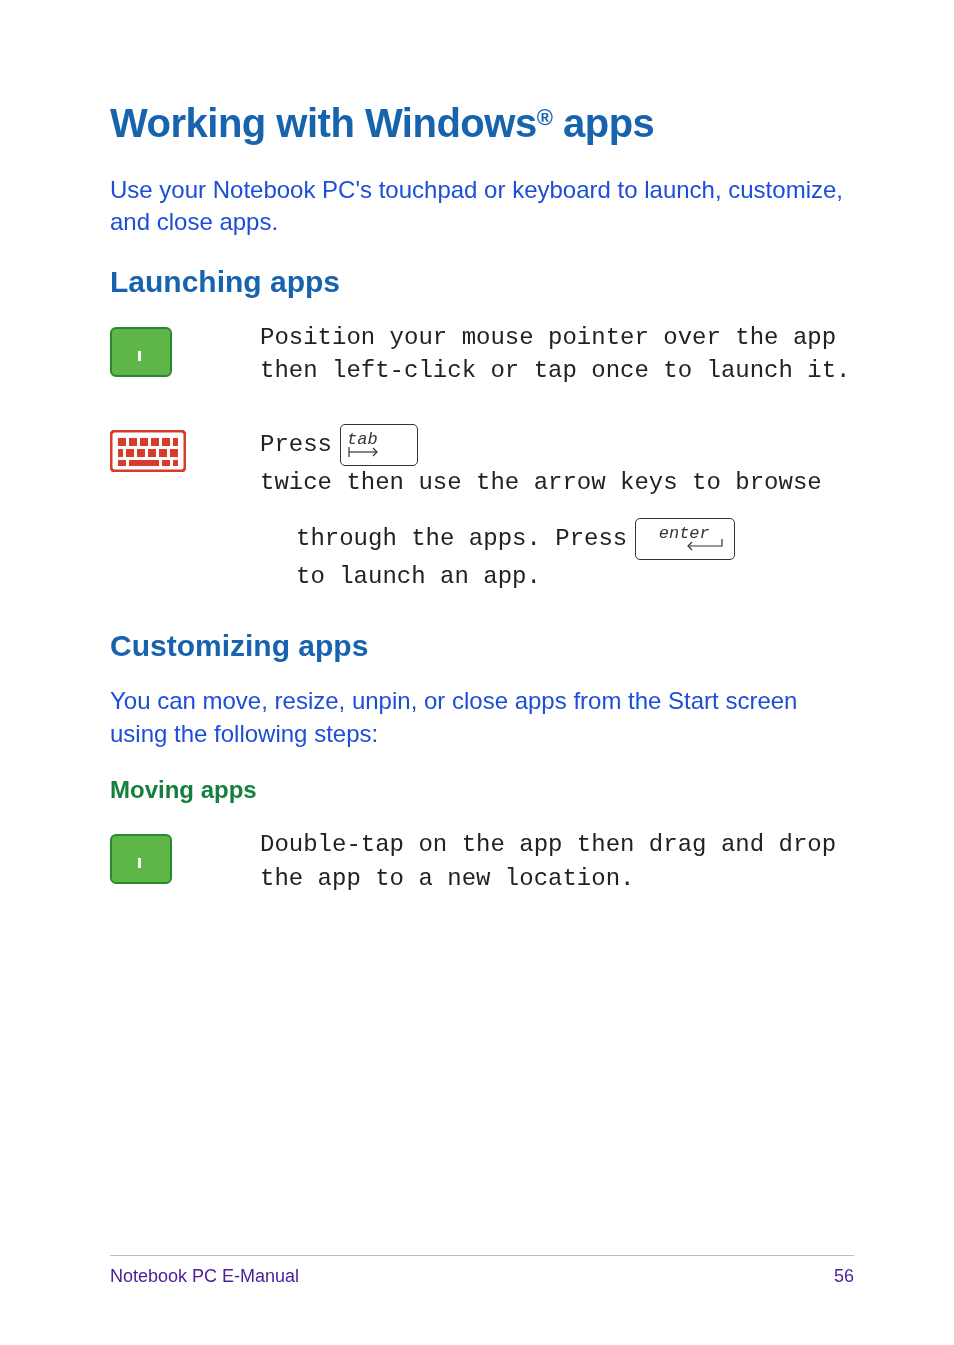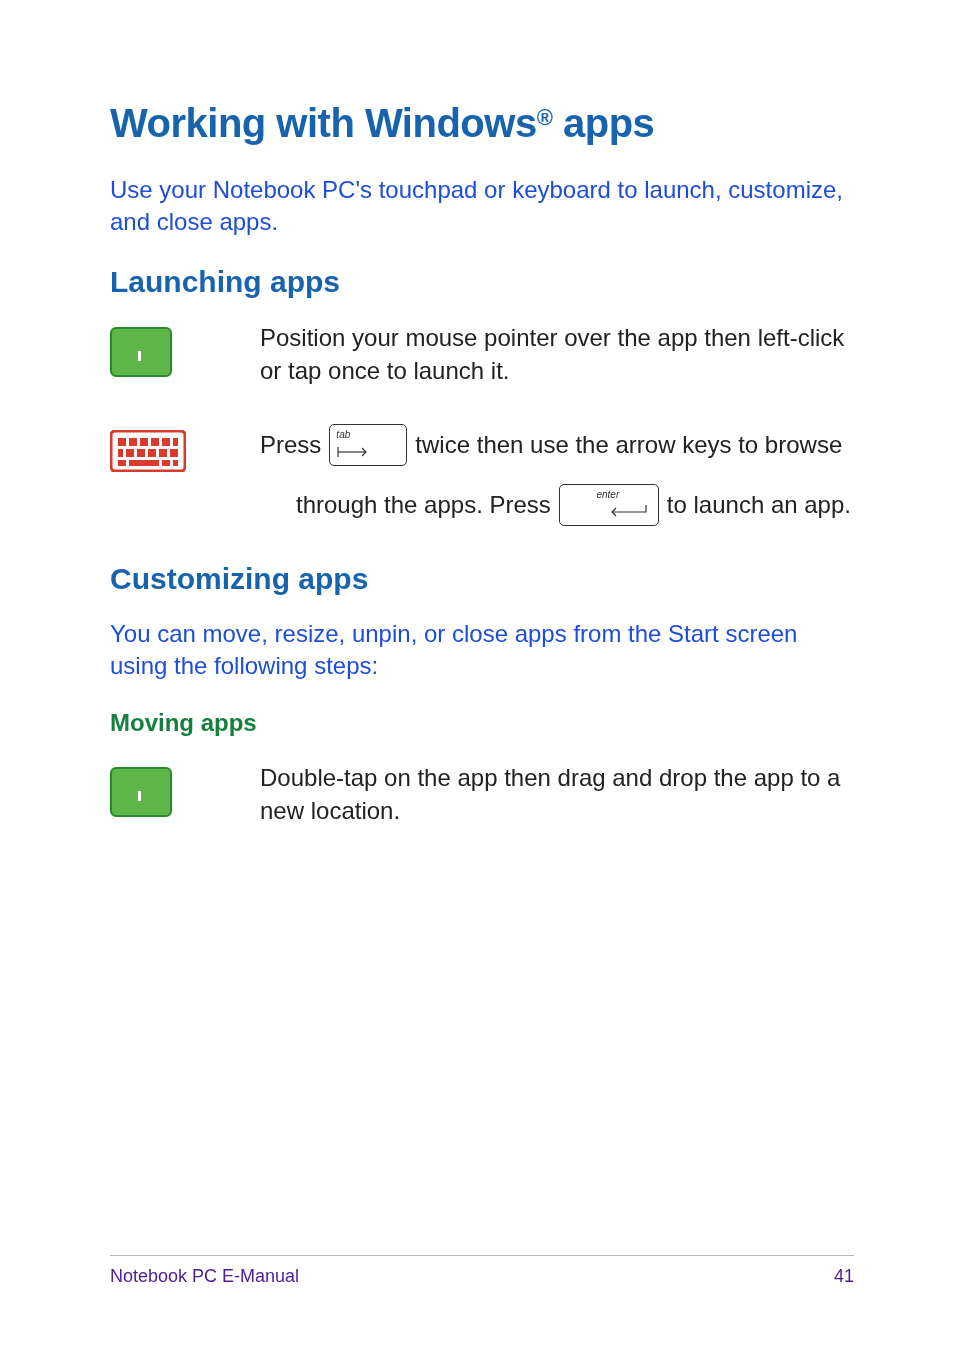--- a/index.html
+++ b/index.html
@@ -3,26 +3,26 @@
 <meta charset="utf-8">
 <style>
   * { box-sizing: border-box; margin: 0; padding: 0; }
   html, body { width: 954px; height: 1345px; background: #fff; font-family: "Segoe UI", "Myriad Pro", Arial, sans-serif; color: #222; }
   .page { width: 954px; height: 1345px; padding: 100px 100px 50px 110px; position: relative; }
   h1 { color: #1763ae; font-size: 40px; font-weight: 700; line-height: 1.15; margin-bottom: 28px; letter-spacing: -0.5px;}
   h1 sup { font-size: 22px; vertical-align: super; position: relative; top: 2px;}
   .intro { font-size: 24px; line-height: 1.35; margin-bottom: 26px; color:#1d4ed8;}
   h2 { color: #1763ae; font-size: 30px; font-weight: 700; margin-bottom: 22px; }
   h3 { color: #15803d; font-size: 24px; font-weight: 700; margin-bottom: 24px; }
-  .row { display: flex; align-items: flex-start; margin-bottom: 36px; }
+  .row { display: flex; align-items: flex-start; margin-bottom: 36px; font-family: Liberation Mono, monospace; }
   .icon-cell { width: 150px; flex: 0 0 150px; padding-top: 6px; }
   .text-cell { flex: 1; font-size: 24px; line-height: 1.4; color:#222; }
   .text-cell .line2 { display:flex; align-items:center; flex-wrap:wrap; margin-top:18px;margin-left:36px;}
   .text-cell .line1 { display:flex; align-items:center; flex-wrap:wrap; }
-  .key { display:inline-flex; align-items:flex-start; justify-content:flex-start; border:1.5px solid #333; border-radius:5px; min-width:78px; height:42px; padding:3px 6px; margin: 0 8px; font-size:10px; font-style:italic; position:relative; vertical-align:middle; color:#333; flex-direction:column;}
+  .key { display:inline-flex; align-items:flex-start; justify-content:flex-start; border:1.5px solid #333; border-radius:5px; min-width:78px; height:42px; padding:3px 6px; margin: 0 8px; font-size:17px; font-style:italic; position:relative; vertical-align:middle; color:#333; flex-direction:column;}
   .key.tab svg, .key.enter svg { position:absolute; }
   .key.enter { min-width:100px; align-items:flex-end;}
   .key.enter .lbl { align-self:flex-end; text-align:center; width:100%; padding-right:2px;}
   .touchpad-svg, .keyboard-svg { display:block;}
   .footer { position:absolute; left:110px; right:100px; bottom:58px; border-top:1px solid #bbb; padding-top:10px; display:flex; justify-content:space-between; font-size:18px; color:#4c1d95;}
   .gap-top { margin-top: 8px; }
 </style>
 </head>
 <body>
 
@@ -106,16 +106,16 @@
       <svg class="touchpad-svg" width="62" height="50" viewBox="0 0 62 50">
         <rect x="1" y="1" width="60" height="48" rx="5" fill="#5fb648" stroke="#288a2e" stroke-width="2"></rect>
         <rect x="28" y="24" width="3" height="10" fill="#fff"></rect>
       </svg>
     </div>
     <div class="text-cell">Double-tap on the app then drag and drop the app to a new location.</div>
   </div>
 
   <div class="footer">
     <span>Notebook PC E-Manual</span>
-    <span>41</span>
+    <span>56</span>
   </div>
 
 </div>
 
 </body></html>

